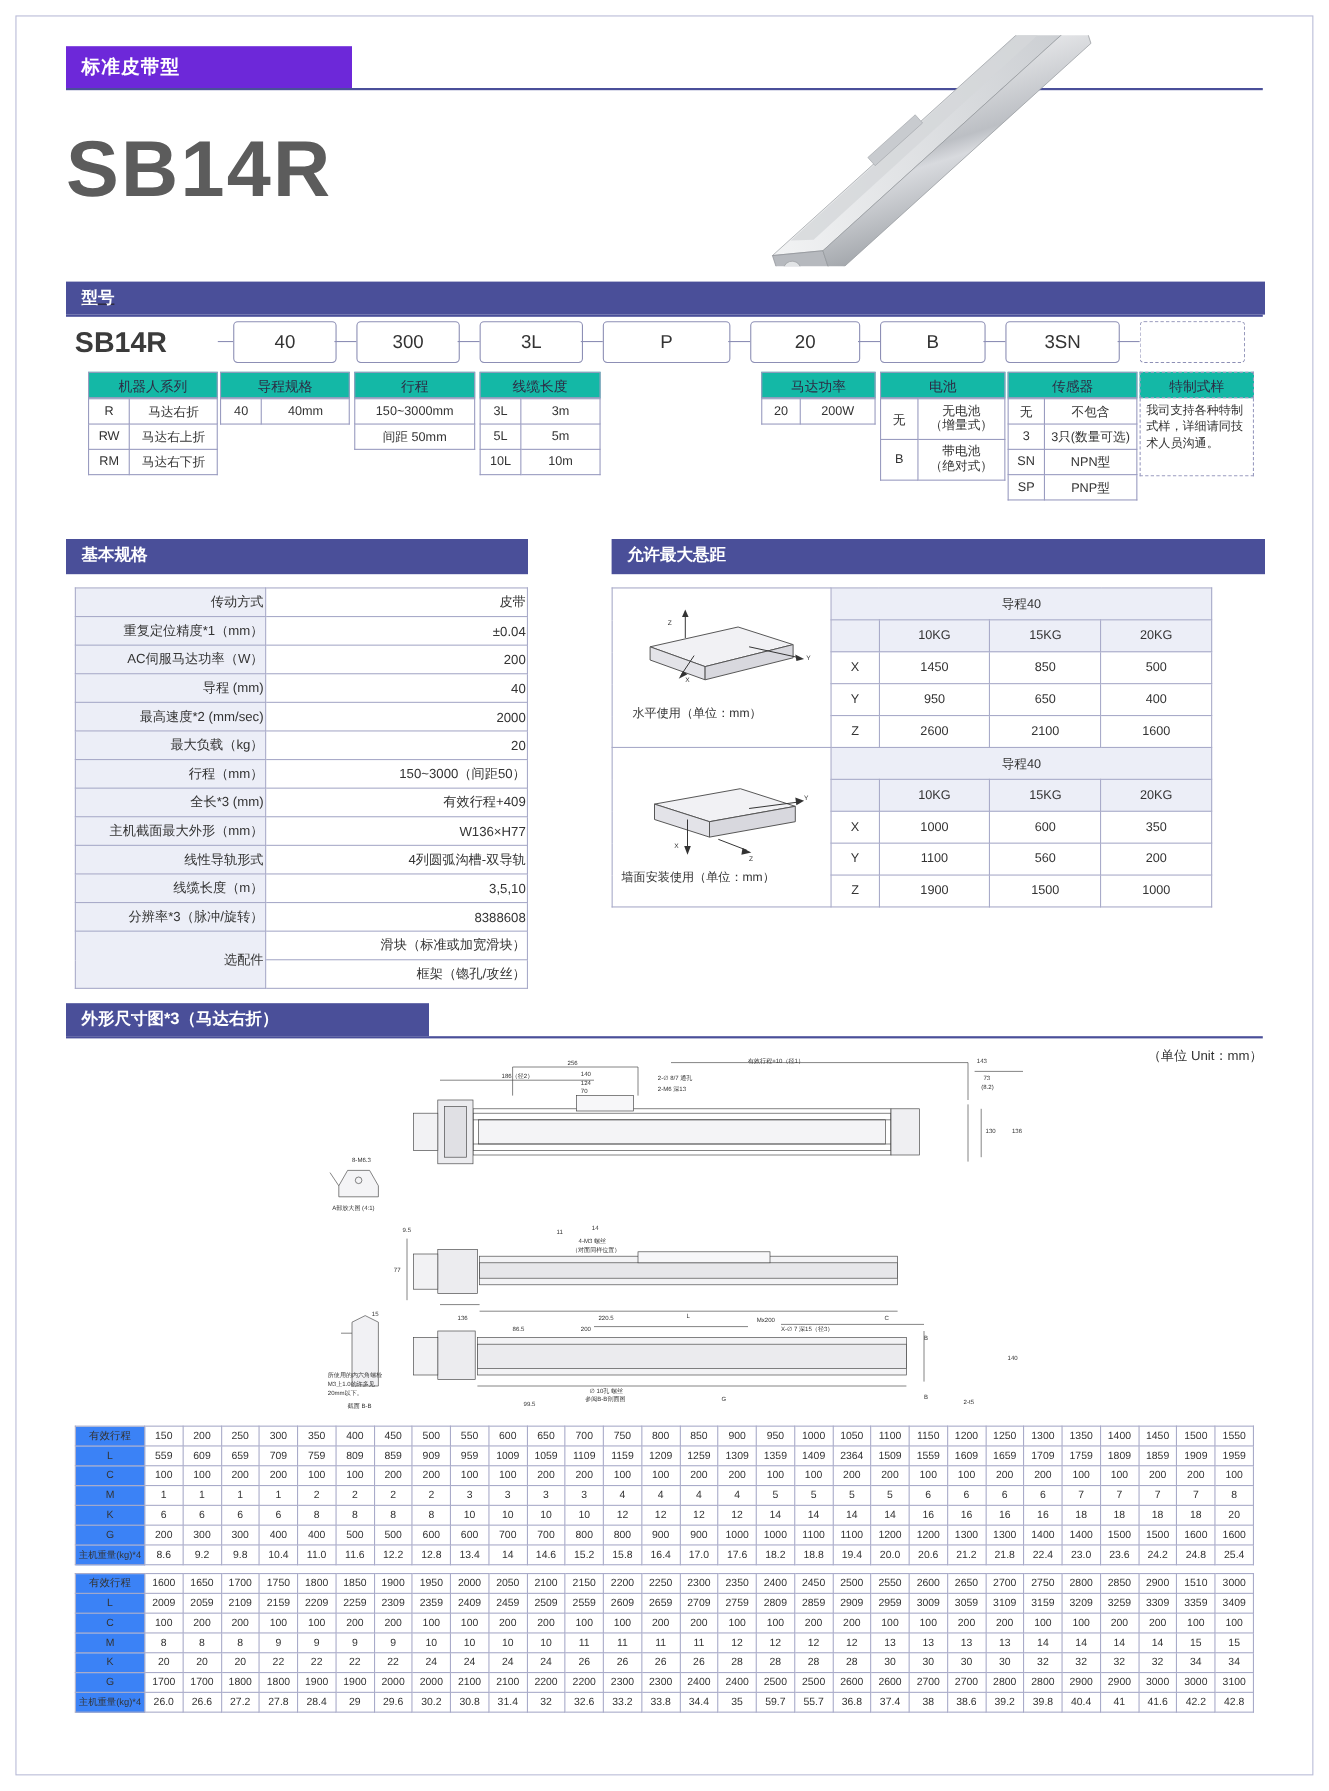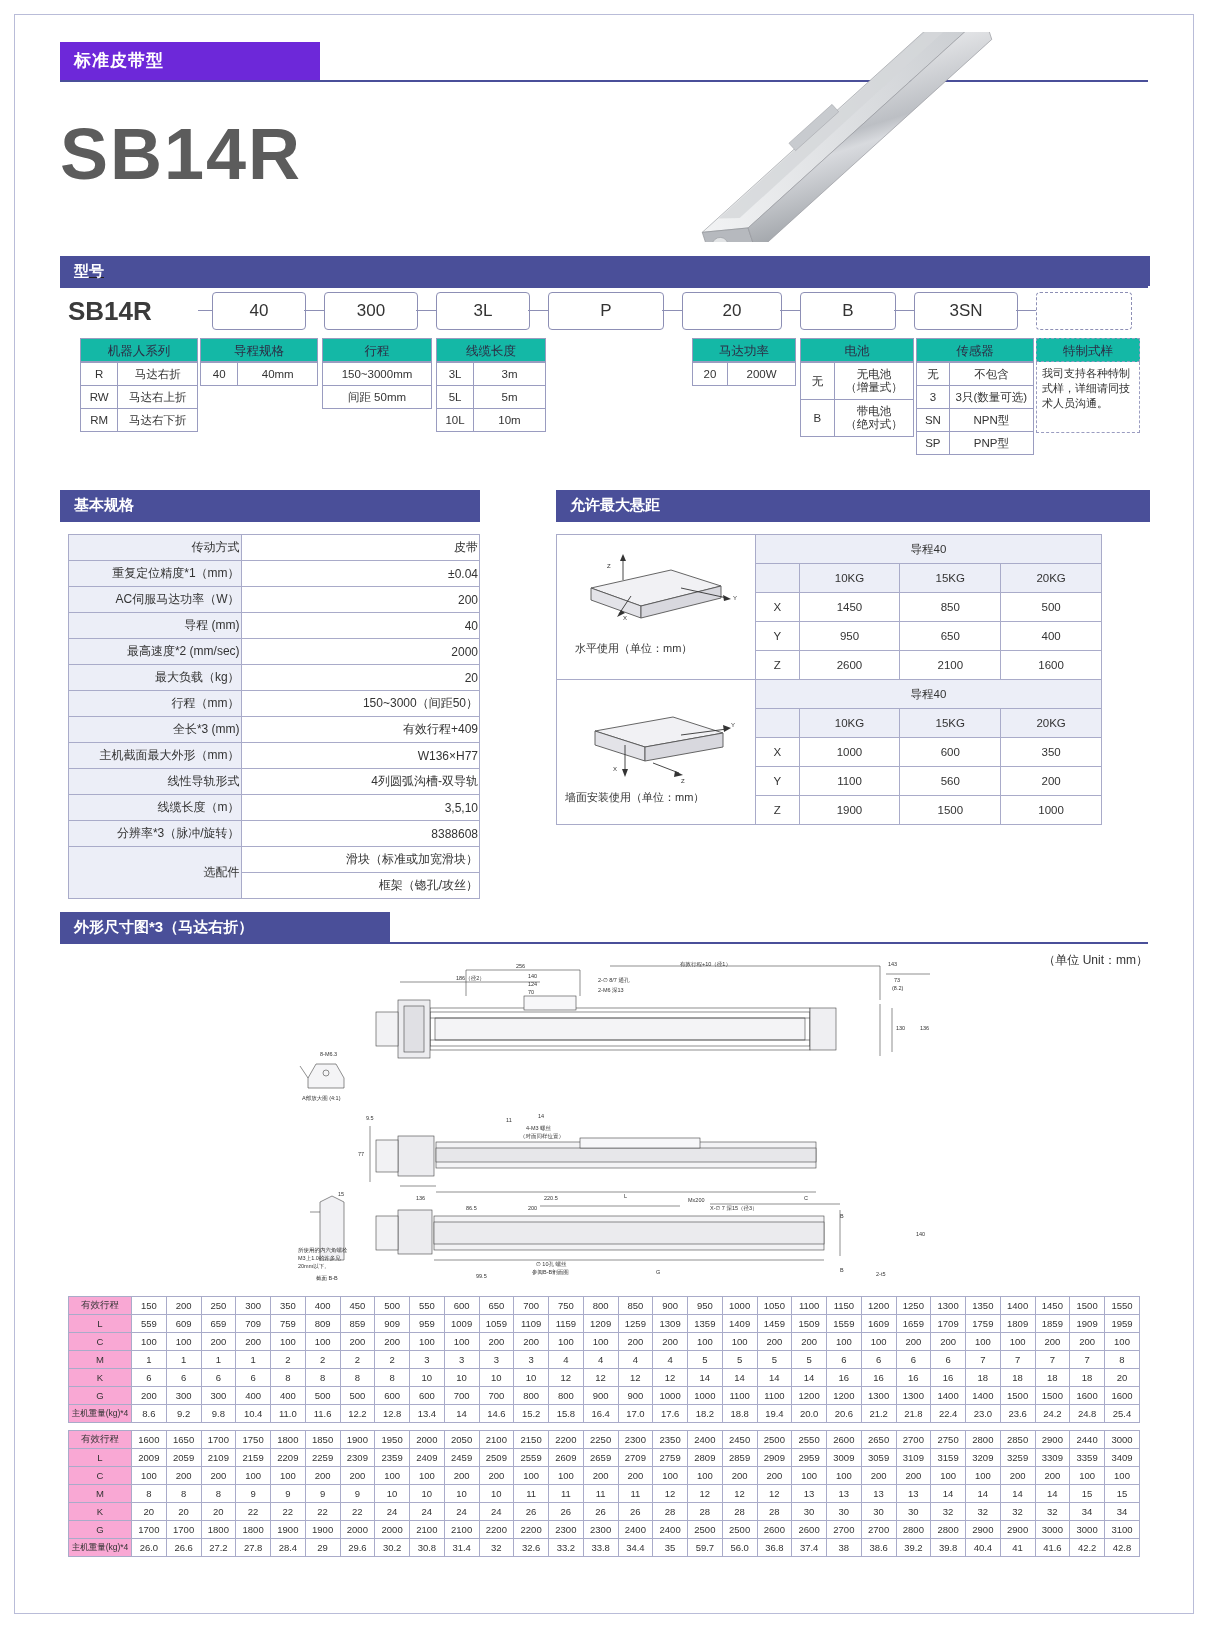--- a/index.html
+++ b/index.html
@@ -37,21 +37,21 @@
   .spec-tbl td{border:1px solid #a9abc9;font-size:12px;color:#333;height:23px;text-align:right;}
   .spec-tbl td.lbl{background:#eceef7;width:42%;}
 
   .ml-tbl{border-collapse:collapse;width:100%;}
   .ml-tbl td{border:1px solid #a9abc9;font-size:11.5px;color:#333;text-align:center;height:26px;}
   .ml-tbl td.hd{background:#eceef7;}
 
   
   .dim-tbl{border-collapse:collapse;width:100%;table-layout:fixed;}
   .dim-tbl td{border:1px solid #a9abc9;font-size:9.5px;color:#333;height:17px;text-align:center;padding:0;}
-  .dim-tbl td.first{background:#f9a8d4;font-size:9.5px;}
+  .dim-tbl td.first{background:#3b82f6;font-size:9.5px;}
   .unit{position:absolute;right:60px;font-size:12px;color:#333;}
 
   .drawing{position:absolute;left:280px;top:960px;width:660px;height:330px;}
   svg{display:block;}
   .tiny2{font-size:6px;fill:#333;font-family:"Liberation Sans",sans-serif;}
 </style>
 </head>
 <body>
 
 <div class="page">
@@ -549,21 +549,21 @@
             <td>959</td>
             <td>1009</td>
             <td>1059</td>
             <td>1109</td>
             <td>1159</td>
             <td>1209</td>
             <td>1259</td>
             <td>1309</td>
             <td>1359</td>
             <td>1409</td>
-            <td>1459</td>
+            <td>2364</td>
             <td>1509</td>
             <td>1559</td>
             <td>1609</td>
             <td>1659</td>
             <td>1709</td>
             <td>1759</td>
             <td>1809</td>
             <td>1859</td>
             <td>1909</td>
             <td>1959</td>
@@ -757,21 +757,21 @@
             <td>2450</td>
             <td>2500</td>
             <td>2550</td>
             <td>2600</td>
             <td>2650</td>
             <td>2700</td>
             <td>2750</td>
             <td>2800</td>
             <td>2850</td>
             <td>2900</td>
-            <td>2440</td>
+            <td>1510</td>
             <td>3000</td>
         </tr>
         <tr>
           <td class="first">L</td>
           <td>2009</td>
             <td>2059</td>
             <td>2109</td>
             <td>2159</td>
             <td>2209</td>
             <td>2259</td>
@@ -939,21 +939,21 @@
             <td>30.2</td>
             <td>30.8</td>
             <td>31.4</td>
             <td>32</td>
             <td>32.6</td>
             <td>33.2</td>
             <td>33.8</td>
             <td>34.4</td>
             <td>35</td>
             <td>59.7</td>
-            <td>56.0</td>
+            <td>55.7</td>
             <td>36.8</td>
             <td>37.4</td>
             <td>38</td>
             <td>38.6</td>
             <td>39.2</td>
             <td>39.8</td>
             <td>40.4</td>
             <td>41</td>
             <td>41.6</td>
             <td>42.2</td>

